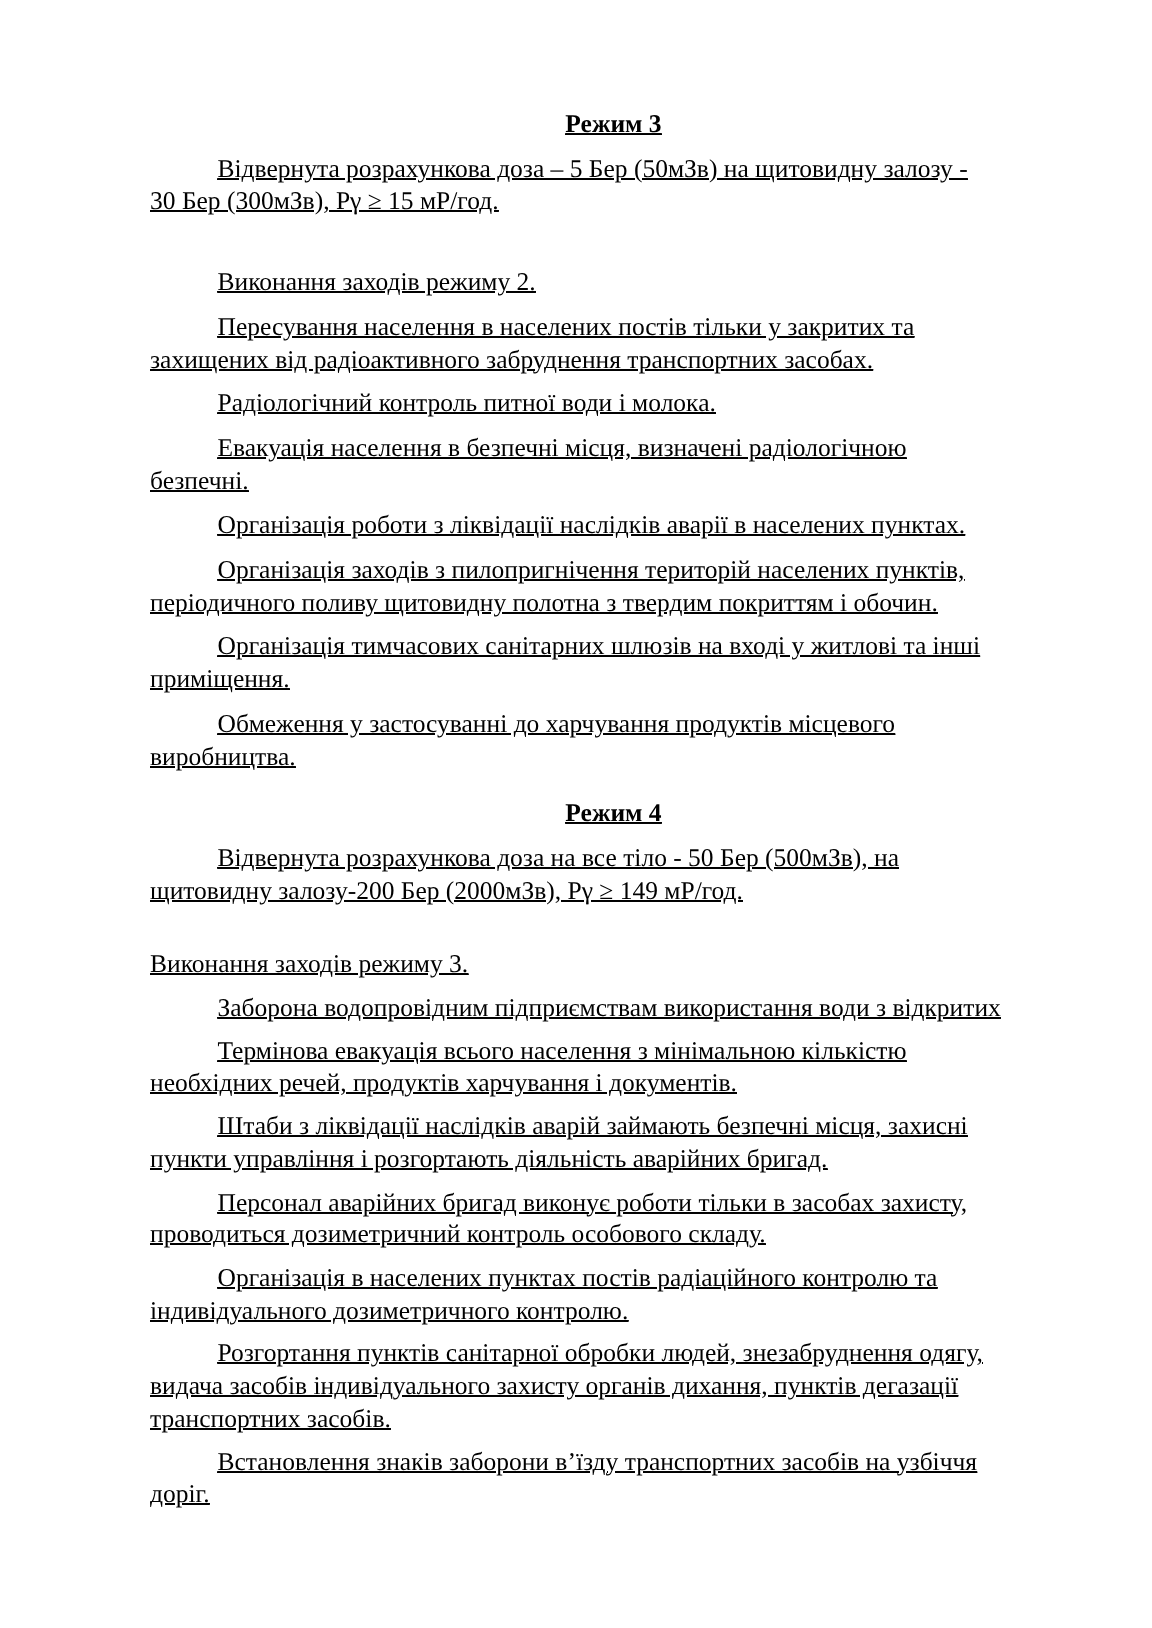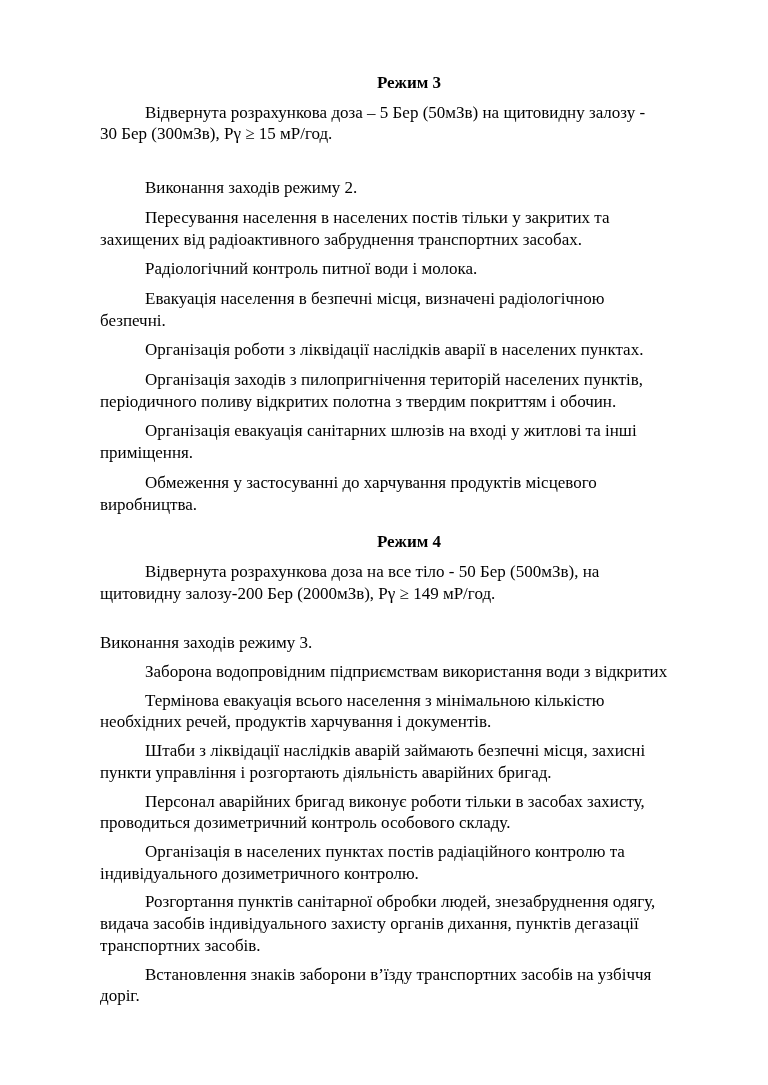--- a/index.html
+++ b/index.html
@@ -1,15 +1,15 @@
 <!DOCTYPE html>
 <html><head>
 <meta charset="utf-8">
 <style>
-  * { margin: 0; padding: 0; box-sizing: border-box; }
+  * { margin: 0; padding: 0; box-sizing: border-box; text-decoration: underline; }
   html, body {
     width: 768px;
     height: 1085px;
     background: #ffffff;
     overflow: hidden;
     font-family: "Liberation Serif", "DejaVu Serif", serif;
     color: #000000;
   }
   .page {
     width: 768px;
@@ -66,24 +66,24 @@
       </div>
       <div class="block para">
         <div class="line indent">Евакуація населення в безпечні місця, визначені радіологічною</div>
         <div class="line">безпечні.</div>
       </div>
       <div class="block para">
         <div class="line indent">Організація роботи з ліквідації наслідків аварії в населених пунктах.</div>
       </div>
       <div class="block para">
         <div class="line indent">Організація заходів з пилопригнічення територій населених пунктів,</div>
-        <div class="line">періодичного поливу відкритих полотна з твердим покриттям і обочин.</div>
+        <div class="line">періодичного поливу щитовидну полотна з твердим покриттям і обочин.</div>
       </div>
       <div class="block para">
-        <div class="line indent">Організація евакуація санітарних шлюзів на вході у житлові та інші</div>
+        <div class="line indent">Організація тимчасових санітарних шлюзів на вході у житлові та інші</div>
         <div class="line">приміщення.</div>
       </div>
       <div class="block para">
         <div class="line indent">Обмеження у застосуванні до харчування продуктів місцевого</div>
         <div class="line">виробництва.</div>
       </div>
       <div class="block heading">Режим 4</div>
       <div class="block para">
         <div class="line indent">Відвернута розрахункова доза на все тіло - 50 Бер (500мЗв), на</div>
         <div class="line">щитовидну залозу-200 Бер (2000мЗв), Рγ ≥ 149 мР/год.</div>

